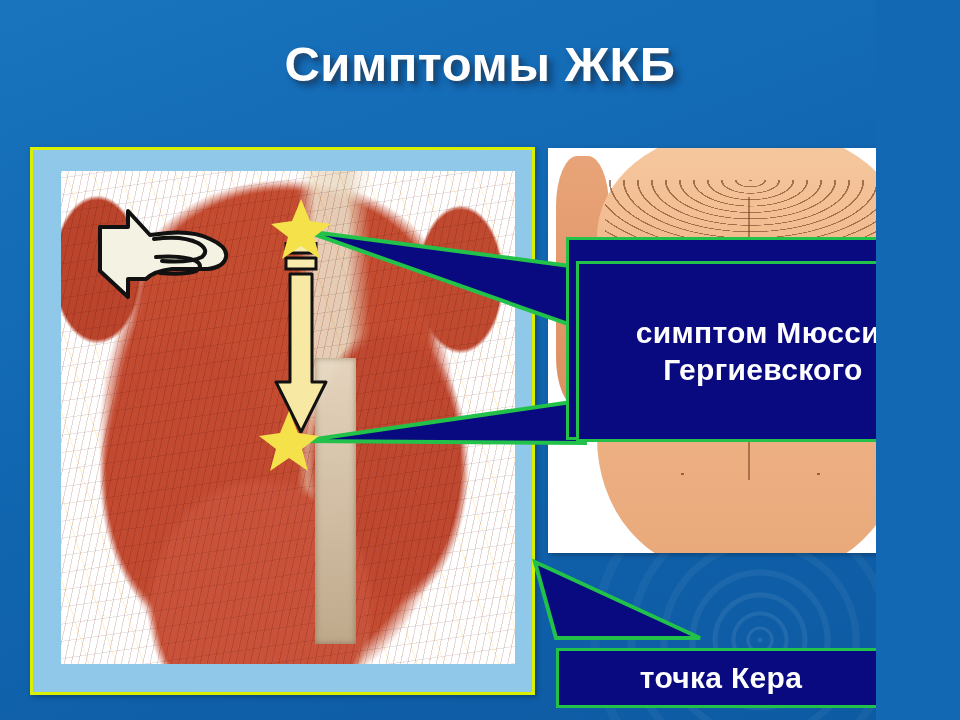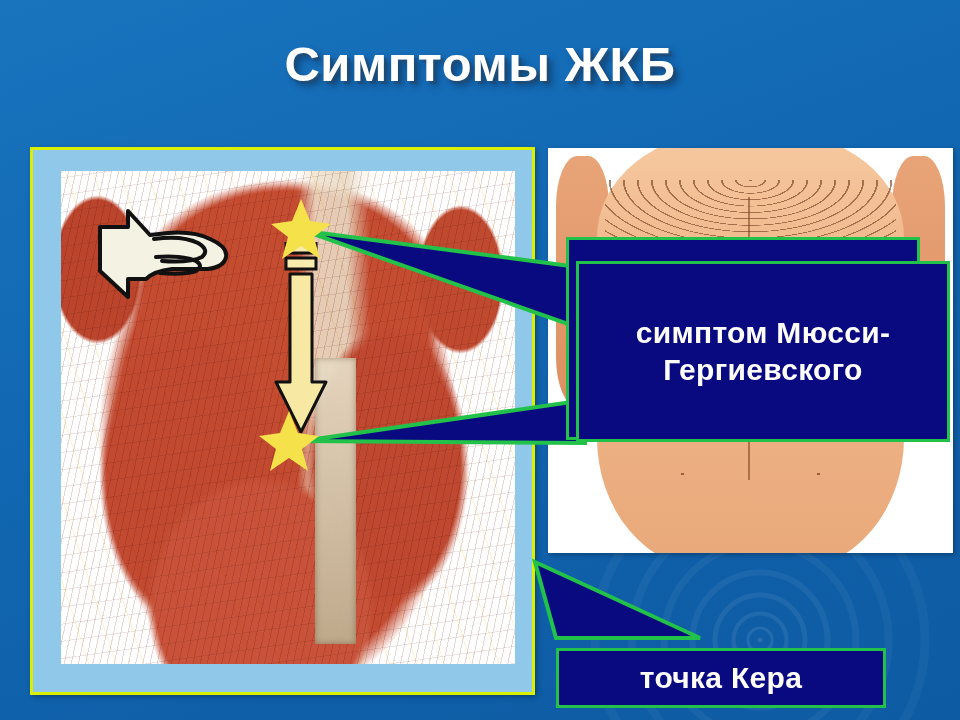--- a/index.html
+++ b/index.html
@@ -2,21 +2,21 @@
 <html><head>
 <meta charset="utf-8">
 <style>
   html,body{margin:0;padding:0;}
   body{
     width:960px;height:720px;overflow:hidden;
     font-family:"Liberation Sans", sans-serif;
     background:#1268b3;
   }
   #slide{
-    position:relative;width:960px;height:720px;overflow:hidden;
+    position:relative;width:876px;height:720px;overflow:hidden;
     background:
       radial-gradient(circle at 760px 640px, rgba(255,255,255,.10) 0 2px, rgba(255,255,255,0) 3px 10px, rgba(255,255,255,.09) 11px 13px, rgba(255,255,255,0) 14px 24px, rgba(255,255,255,.08) 25px 28px, rgba(255,255,255,0) 29px 42px, rgba(255,255,255,.07) 43px 47px, rgba(255,255,255,0) 48px 64px, rgba(255,255,255,.06) 65px 70px, rgba(255,255,255,0) 71px 92px, rgba(255,255,255,.05) 93px 99px, rgba(255,255,255,0) 100px 124px, rgba(255,255,255,.045) 125px 132px, rgba(255,255,255,0) 133px 160px, rgba(255,255,255,.04) 161px 169px, rgba(255,255,255,0) 170px),
       linear-gradient(160deg,#1973bd 0%,#1268b3 40%,#0f5fa8 75%,#0d5ba3 100%);
   }
 
   
   #title{
     position:absolute;left:0;top:36px;width:960px;text-align:center;
     font-size:49px;font-weight:bold;color:#ffffff;letter-spacing:.5px;
     text-shadow:3px 3px 0 rgba(40,70,100,.55), 5px 5px 7px rgba(0,20,50,.45);

